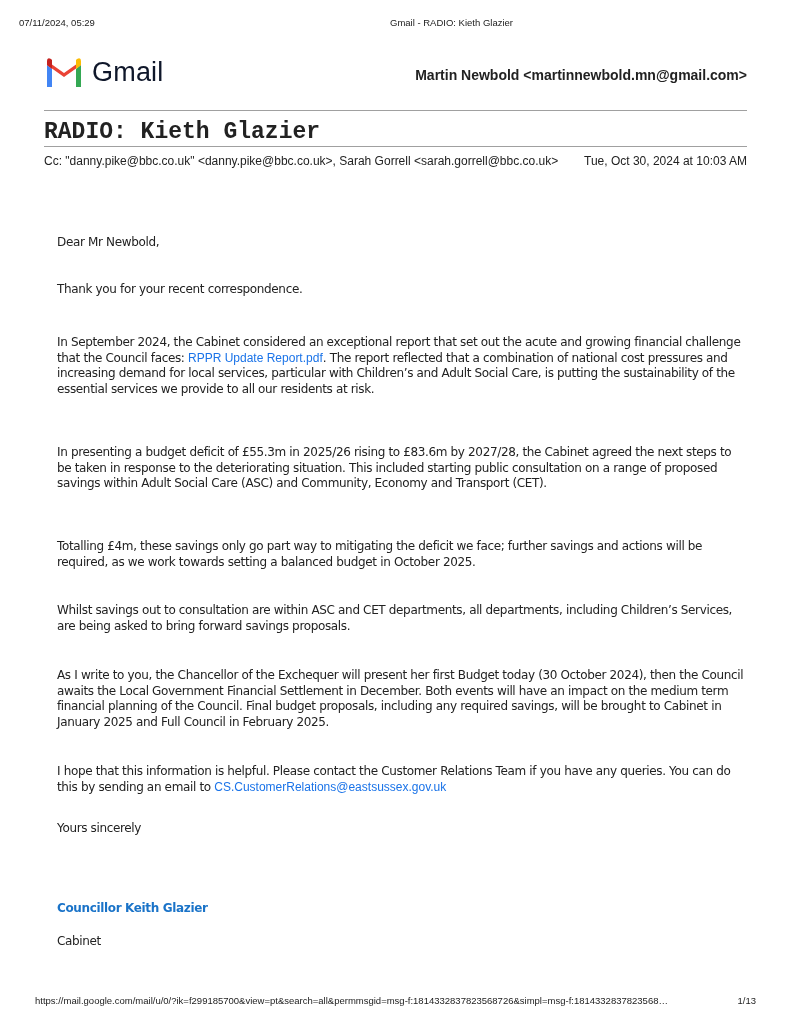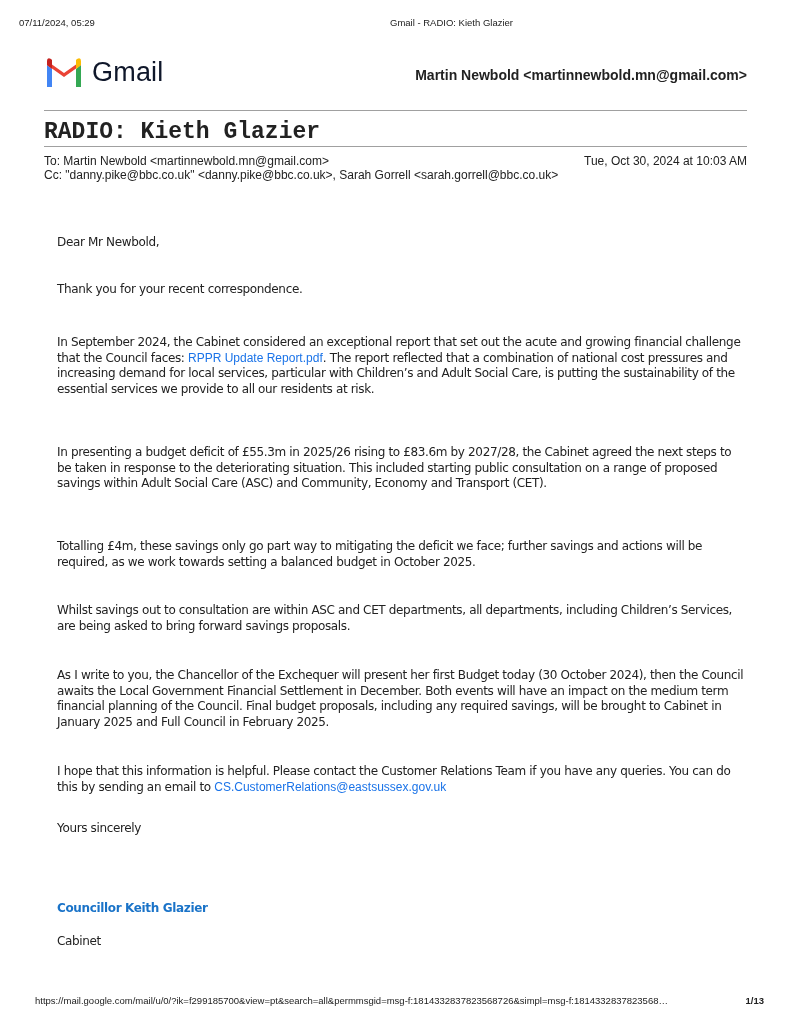--- a/index.html
+++ b/index.html
@@ -15,21 +15,21 @@
   .subject { position: absolute; left: 44px; top: 119px; font-size: 23px; font-weight: bold; color: #222; font-family: Liberation Mono, monospace; }
   .meta { position: absolute; left: 44px; right: 44px; top: 154px; font-size: 12px; color: #222; line-height: 14px; }
   .meta .from b { font-weight: bold; }
   .meta .when { position: absolute; right: 0; top: 0; }
   .body { position: absolute; left: 57px; right: 44px; top: 175px; font-family: "DejaVu Sans", sans-serif; font-size: 12px; line-height: 15.5px; color: #222; letter-spacing: -0.35px; }
   .body p { margin: 0; position: absolute; left: 0; width: 690px; }
   .link { color: #1a73e8; font-family: "Liberation Sans", sans-serif; letter-spacing: 0; }
   .sig-name { color: #1a73c8; font-weight: bold; }
   .print-footer { position: absolute; left: 19px; right: 19px; top: 995px; font-size: 9.5px; color: #222; }
   .print-footer .url { position: absolute; left: 0; top: 0; padding-left: 16px; }
-  .print-footer .page { position: absolute; right: 8px; top: 0; font-weight: bold; }
+  .print-footer .page { position: absolute; right: 16px; top: 0; }
 </style>
 </head>
 <body>
 
 <div class="print-header">
   <span class="date">07/11/2024, 05:29</span>
   <span class="title">Gmail - RADIO: Kieth Glazier</span>
 </div>
 
 <div class="brand">
@@ -44,21 +44,20 @@
 </div>
 
 <div class="account">Martin Newbold &lt;martinnewbold.mn@gmail.com&gt;</div>
 
 <div class="hr" style="top:110px"></div>
 <div class="subject">RADIO: Kieth Glazier</div>
 <div class="hr" style="top:146px"></div>
 
 <div class="meta">
   <div class="when">Tue, Oct 30, 2024 at 10:03 AM</div>
-  <div>To: Martin Newbold &lt;martinnewbold.mn@gmail.com&gt;</div>
   <div>Cc: "danny.pike@bbc.co.uk" &lt;danny.pike@bbc.co.uk&gt;, Sarah Gorrell &lt;sarah.gorrell@bbc.co.uk&gt;</div>
 </div>
 
 <div class="body">
   <p style="top:60px">Dear Mr Newbold,</p>
   <p style="top:107px">Thank you for your recent correspondence.</p>
   <p style="top:160px"><span>In September 2024, the Cabinet considered an exceptional report that set out the acute and growing financial challenge that the Council faces: </span><a class="link">RPPR Update Report.pdf</a><span>.  The report reflected that a combination of national cost pressures and increasing demand for local services, particular with Children’s and Adult Social Care, is putting the sustainability of the essential services we provide to all our residents at risk.</span></p>
   <p style="top:270px">In presenting a budget deficit of £55.3m in 2025/26 rising to £83.6m by 2027/28, the Cabinet agreed the next steps to be taken in response to the deteriorating situation.  This included starting public consultation on a range of proposed savings within Adult Social Care (ASC) and Community, Economy and Transport (CET).</p>
   <p style="top:364px">Totalling £4m, these savings only go part way to mitigating the deficit we face; further savings and actions will be required, as we work towards setting a balanced budget in October 2025.</p>
   <p style="top:428px">Whilst savings out to consultation are within ASC and CET departments, all departments, including Children’s Services, are being asked to bring forward savings proposals.</p>

